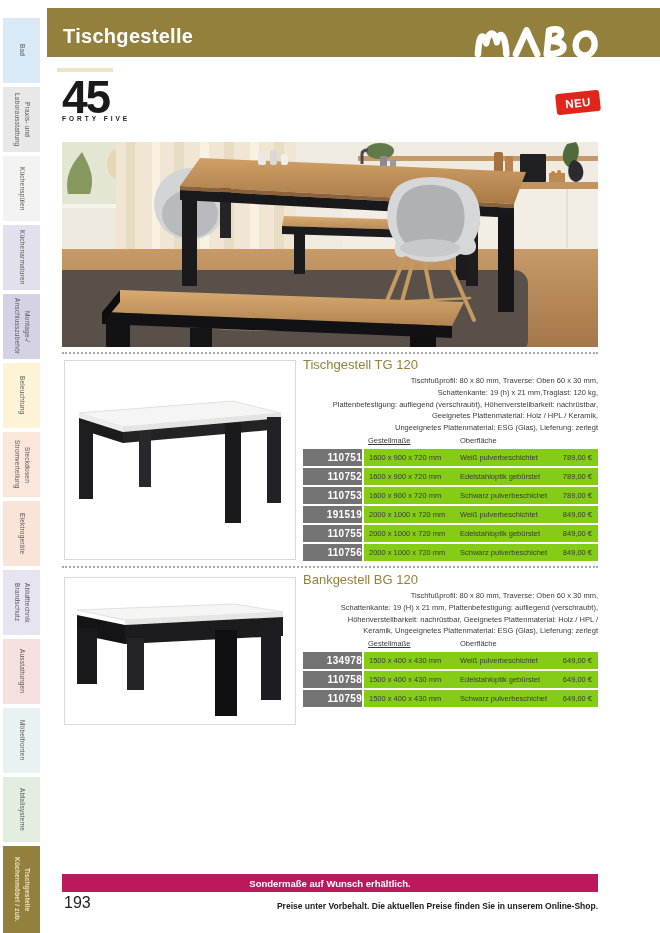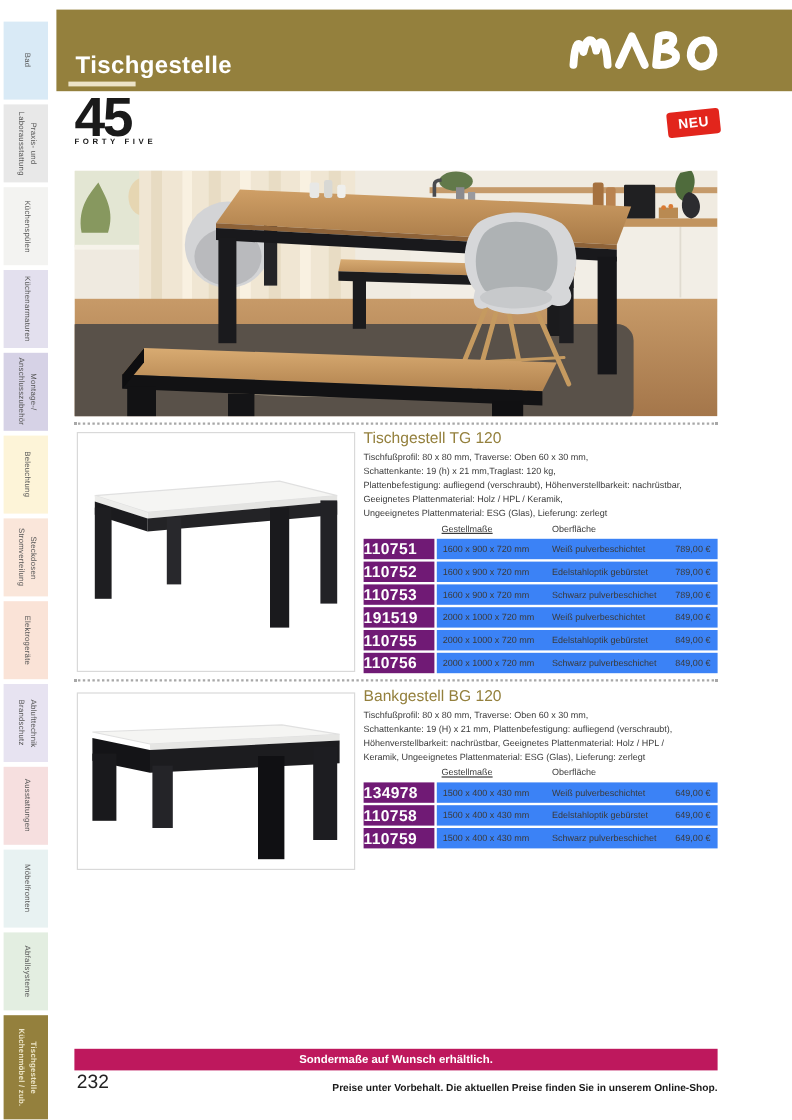--- a/index.html
+++ b/index.html
@@ -6,49 +6,49 @@
   body{width:660px;height:933px;position:relative;background:#fff;
        font-family:"Liberation Sans",sans-serif;overflow:hidden;}
   
   #sidebar{position:absolute;left:3px;top:18px;width:37px;height:915px;
            display:flex;flex-direction:column;gap:4px;}
   .tab{writing-mode:vertical-rl;display:flex;align-items:center;justify-content:center;
        text-align:center;font-size:6.5px;line-height:10px;color:#555;height:65px;
        flex:0 0 auto;letter-spacing:.2px;}
   .tab.active{flex:1 1 auto;color:#ece4c6;font-weight:bold;}
   
-  #band{position:absolute;left:47px;top:8px;width:613px;height:68px;background:#94803d;}
+  #band{position:absolute;left:47px;top:8px;width:613px;height:49px;background:#94803d;}
   #page-title{position:absolute;left:16px;bottom:9px;color:#fff;font-weight:bold;
               font-size:20px;letter-spacing:.3px;}
   #mabo{position:absolute;left:420px;top:14px;}
   #title-underline{position:absolute;left:57px;top:68px;width:56px;height:4px;background:#ece3c8;}
   
   #logo45{position:absolute;left:62px;top:80px;color:#1a1a1a;}
   #logo45 .big{font-size:46px;font-weight:bold;letter-spacing:-2px;line-height:34px;}
   #logo45 .sub{font-size:6.5px;font-weight:bold;letter-spacing:3px;margin-top:1px;}
   #neu{position:absolute;left:556px;top:92px;width:44px;height:21px;background:#e2251c;
        border-radius:3px;transform:rotate(-6deg);color:#fff;font-weight:bold;font-size:11.5px;
        display:flex;align-items:center;justify-content:center;letter-spacing:.5px;}
   
   #hero{position:absolute;left:62px;top:142px;width:536px;height:205px;overflow:hidden;}
   
   .dotted{position:absolute;left:62px;width:536px;border-top:2px dotted #a8a8a8;height:0;}
   
   .imgbox{position:absolute;left:64px;width:230px;border:1px solid #d9d9d9;background:#fff;}
   
   .pcol{position:absolute;left:303px;width:295px;}
   .ptitle{font-size:13px;font-weight:normal;color:#94803d;margin:0 0 3px 0;}
-  .pdesc{font-size:7.5px;line-height:11.8px;color:#3a3a3a;margin-bottom:2px;}
+  .pdesc{font-size:7.5px;line-height:11.8px;color:#3a3a3a;margin-bottom:2px;text-align:right;}
   .thead{position:relative;height:11px;margin-bottom:2px;font-size:7.5px;color:#3a3a3a;}
   .thead .c1{position:absolute;left:65px;text-decoration:underline;}
   .thead .c2{position:absolute;left:157px;}
   .trow{position:relative;height:17px;margin-bottom:2px;}
-  .art{position:absolute;left:0;top:0;width:59px;height:17px;background:#701a75;color:#fff;
-       font-weight:bold;font-size:13px;text-align:left;line-height:17px;letter-spacing:.3px;}
-  .cell{position:absolute;left:61px;right:0;top:0;height:17px;background:#3b82f6;
+  .art{position:absolute;left:0;top:0;width:59px;height:17px;background:#737373;color:#fff;
+       font-weight:bold;font-size:10px;text-align:right;line-height:17px;letter-spacing:.3px;}
+  .cell{position:absolute;left:61px;right:0;top:0;height:17px;background:#84cc16;
         font-size:7.5px;color:#3a3a3a;line-height:17px;}
   .cell .size{position:absolute;left:5px;}
   .cell .surf{position:absolute;left:96px;}
   .cell .price{position:absolute;right:6px;}
   
   #footer-bar{position:absolute;left:62px;top:874px;width:536px;height:18px;background:#be185d;
               color:#fff;font-weight:bold;font-size:9.5px;display:flex;align-items:center;
               justify-content:center;}
   #page-number{position:absolute;left:64px;top:894px;font-size:16px;color:#222;}
   #footer-note{position:absolute;right:62px;top:901px;font-size:8.5px;font-weight:bold;color:#1a1a1a;}
@@ -318,14 +318,14 @@
     <div class="art">110759</div>
     <div class="cell">
         <span class="size">1500 x 400 x 430 mm</span>
         <span class="surf">Schwarz pulverbeschichet</span>
         <span class="price">649,00 €</span>
       </div>
   </div>
 </div>
 
 <div id="footer-bar">Sondermaße auf Wunsch erhältlich.</div>
-<div id="page-number">232</div>
+<div id="page-number">193</div>
 <div id="footer-note">Preise unter Vorbehalt. Die aktuellen Preise finden Sie in unserem Online-Shop.</div>
 
 </body></html>

